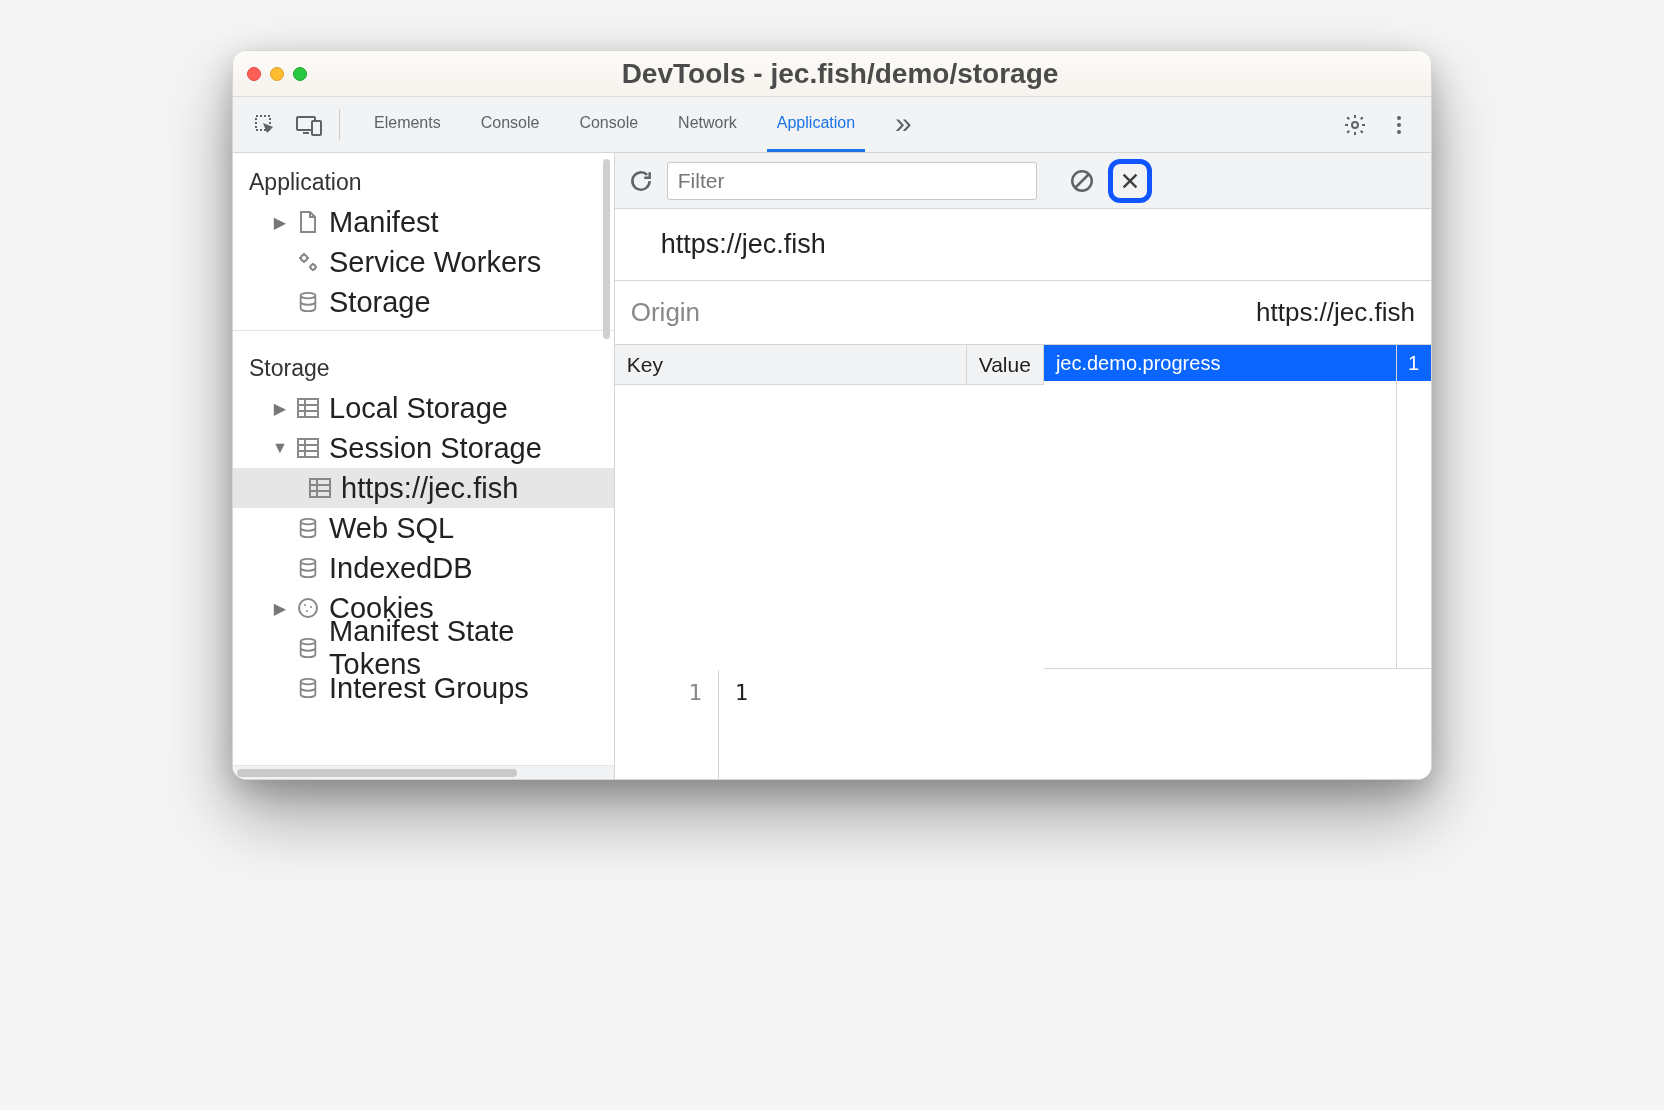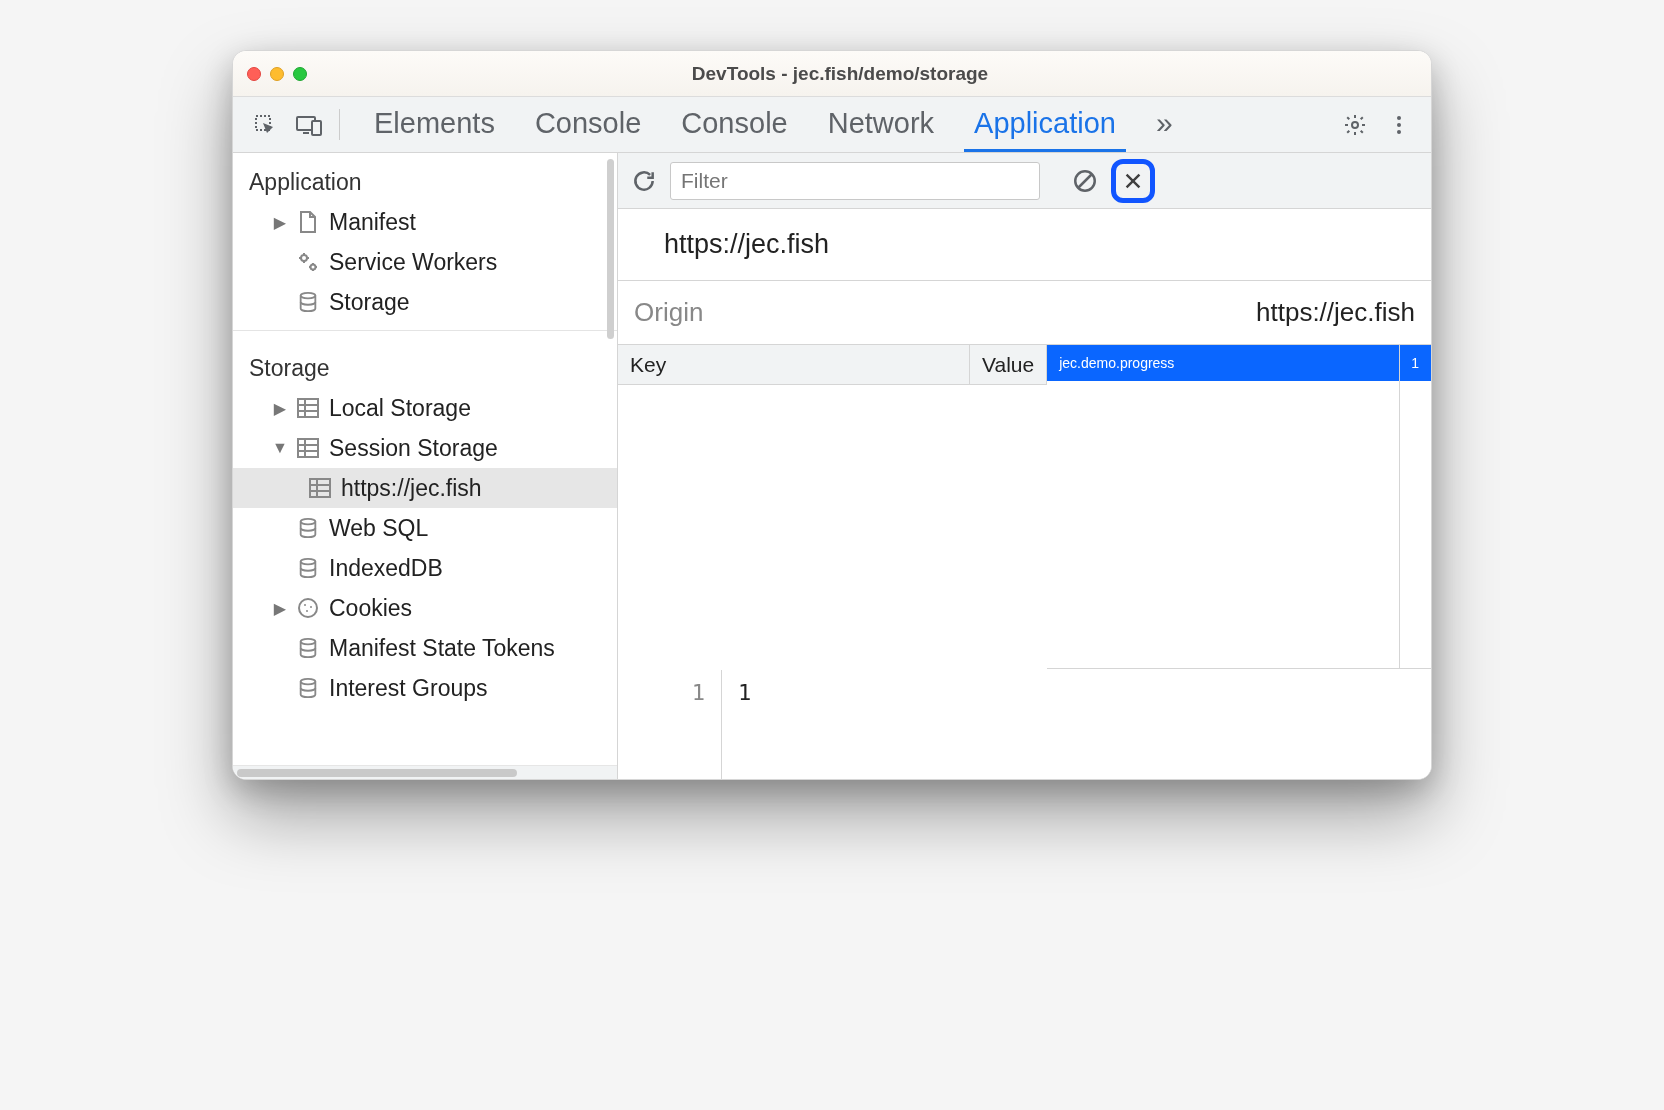--- a/index.html
+++ b/index.html
@@ -40,21 +40,21 @@
     background: linear-gradient(#fdfbf8, #f6f3ee);
     border-bottom: 1px solid #dcdcdc;
   }
   .traffic { display: flex; gap: 9px; align-items: center; }
   .tl { width: 14px; height: 14px; border-radius: 50%; }
   .tl.r { background: #ff5f57; border: 1px solid #e24640; }
   .tl.y { background: #febc2e; border: 1px solid #dfa023; }
   .tl.g { background: #28c840; border: 1px solid #1fa732; }
   .title {
     position: absolute; left: 16px; right: 0; text-align: center;
-    font-weight: 700; font-size: 19px; color: #4b4b4b;
+    font-weight: 700; font-size: 28px; color: #4b4b4b;
     pointer-events: none;
   }
 
   
   .tabstrip {
     height: 56px;
     display: flex;
     align-items: stretch;
     padding: 0 10px;
     border-bottom: 1px solid #d5d5d5;
@@ -64,21 +64,21 @@
   .tabstrip .icon-btn {
     width: 44px;
     display: flex; align-items: center; justify-content: center;
     color: #5f6368;
     cursor: pointer;
   }
   .vdiv { width: 1px; background: #ccc; margin: 12px 8px; }
   .tabs { display: flex; align-items: stretch; gap: 20px; padding-left: 16px; }
   .tab {
     display: flex; align-items: center;
-    font-size: 29px; color: #5f6368; padding: 0 10px;
+    font-size: 16px; color: #5f6368; padding: 0 10px;
     border-bottom: 3px solid transparent;
     cursor: pointer;
   }
   .tab.active { color: #1a73e8; border-bottom-color: #1a73e8; }
   .tabstrip .right { margin-left: auto; display: flex; align-items: center; }
 
   
   .content { display: flex; height: 626px; }
 
   
@@ -114,21 +114,21 @@
   }
   .tree-item .arrow {
     width: 14px; color: #777; font-size: 16px;
     display: inline-flex; justify-content: center;
   }
   .tree-item .spacer { width: 14px; display: inline-block; }
   .tree-item .ico {
     width: 26px; height: 26px; display: inline-flex;
     align-items: center; justify-content: center; color: #777;
   }
-  .tree-item .lbl { font-size: 23px; color: #222; }
+  .tree-item .lbl { font-size: 29px; color: #222; }
   .tree-item.ind1 { padding-left: 40px; }
   .tree-item.ind2 { padding-left: 74px; }
   .tree-item.selected { background: #e6e6e6; }
   .side-rule { height: 1px; background: #e4e4e4; margin: 8px 0; }
   .vsb {
     position: absolute; right: 0; top: 0; width: 14px; height: 200px;
     display: flex; align-items: flex-start; justify-content: center; padding-top: 6px;
   }
   .vsb .th { width: 7px; height: 180px; border-radius: 4px; background: #cfcfcf; }
 
@@ -198,21 +198,21 @@
   .grid-body {
     flex: 1; position: relative;
     border-bottom: 1px solid #d5d5d5;
   }
   .grid-body .vline {
     position: absolute; top: 0; bottom: 0; left: 352px;
     width: 1px; background: #d5d5d5;
   }
   .grid-row {
     display: flex; height: 36px; align-items: center;
-    font-size: 14px;
+    font-size: 20px;
   }
   .grid-row.sel { background: #0a66ff; color: #fff; }
   .grid-row .col { padding: 4px 12px; }
 
   .preview {
     height: 110px;
     display: flex;
     border-top: 1px solid #fff;
   }
   .preview .gut {

